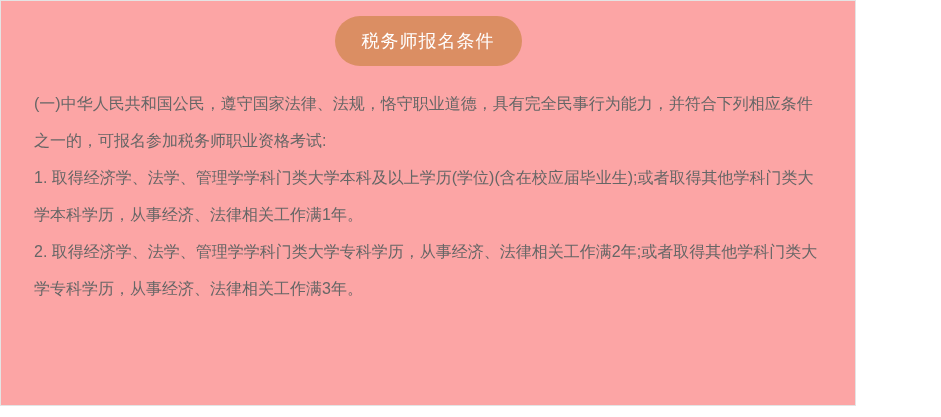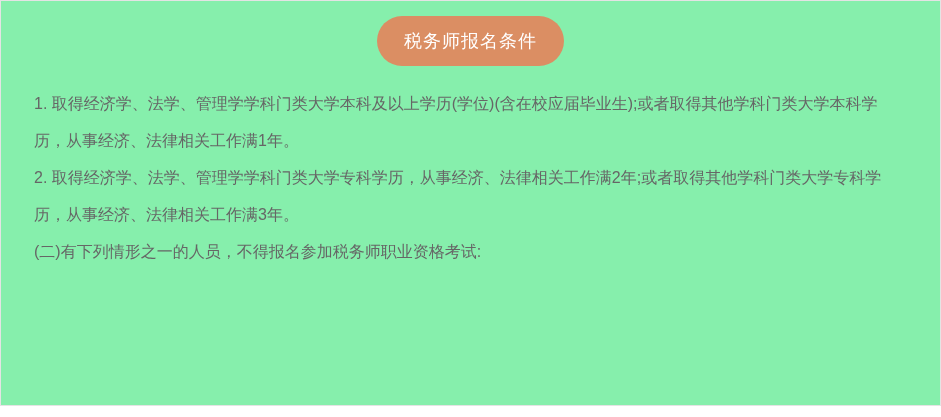--- a/index.html
+++ b/index.html
@@ -10,23 +10,23 @@
   }
   *{margin:0;padding:0;box-sizing:border-box;}
   html,body{width:941px;height:417px;background:#ffffff;overflow:hidden;}
   body{
     font-family:"Liberation Sans","DejaVu Sans",sans-serif;
     position:relative;
   }
   .panel{
     position:absolute;
     left:0; top:0;
-    width:941px;
+    width:856px;
     height:406px;
-    background:#86efac;
+    background:#fca5a5;
     border:1px solid var(--border);
   }
   .badge{
     display:block;
     width:-moz-fit-content;
     width:fit-content;
     margin:15px auto 0 auto;
     height:50px;
     line-height:50px;
     padding:0 27px;
@@ -49,17 +49,17 @@
     margin:0;
   }
 </style>
 </head>
 <body>
 
 <div class="panel">
   <div class="badge">税务师报名条件</div>
 
   <div class="content">
+    <p>(一)中华人民共和国公民，遵守国家法律、法规，恪守职业道德，具有完全民事行为能力，并符合下列相应条件之一的，可报名参加税务师职业资格考试:</p>
     <p>1. 取得经济学、法学、管理学学科门类大学本科及以上学历(学位)(含在校应届毕业生);或者取得其他学科门类大学本科学历，从事经济、法律相关工作满1年。</p>
     <p>2. 取得经济学、法学、管理学学科门类大学专科学历，从事经济、法律相关工作满2年;或者取得其他学科门类大学专科学历，从事经济、法律相关工作满3年。</p>
-    <p>(二)有下列情形之一的人员，不得报名参加税务师职业资格考试:</p>
   </div>
 </div>
 
 </body></html>

